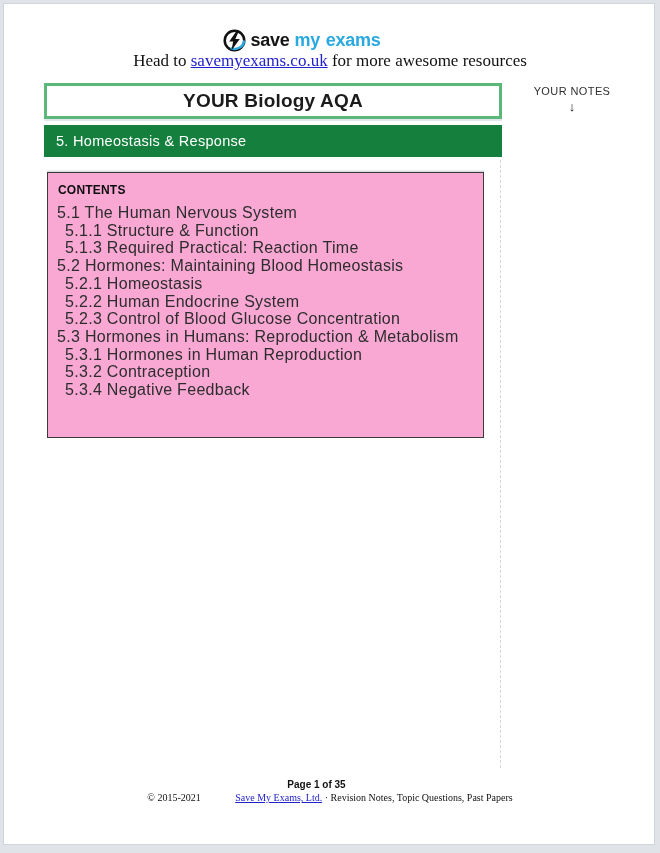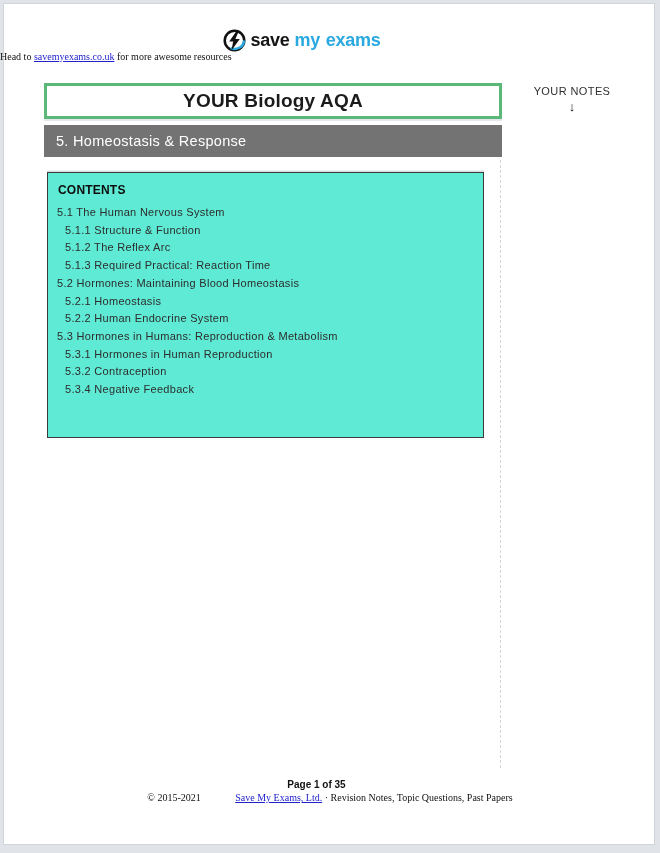--- a/index.html
+++ b/index.html
@@ -24,42 +24,42 @@
     display:flex;align-items:center;justify-content:center;gap:2px;
   }
   .logo-icon{width:23px;height:23px;margin-right:3px;}
   .logo-word{font-size:18px;font-weight:bold;letter-spacing:-0.3px;line-height:23px;}
   .logo-save{color:#151515;}
   .logo-my{color:#2aa9e0;margin-left:3px;}
   .logo-exams{color:#2aa9e0;margin-left:4px;}
 
   .tagline{
     position:absolute;left:0;top:51px;width:660px;
-    text-align:left;
+    text-align:center;
     font-family:"Liberation Serif", serif;
-    font-size:10px;color:#111;
+    font-size:17px;color:#111;
   }
   .tagline a{color:#2222cc;text-decoration:underline;}
 
   
   .title-box{
     position:absolute;left:44px;top:83px;width:458px;height:36px;
     box-sizing:border-box;
     border:3px solid #5cb878;
     background:#fff;
     display:flex;align-items:center;justify-content:center;
     box-shadow:0 2px 0 rgba(190,205,215,.45);
   }
   .title-box h1{
     margin:0;font-size:19px;font-weight:bold;color:#1b1b1b;letter-spacing:0.2px;
   }
   .section-banner{
     position:absolute;left:44px;top:125px;width:458px;height:32px;
     box-sizing:border-box;
-    background:#737373;
+    background:#15803d;
     display:flex;align-items:center;
     padding-left:12px;
     color:#ffffff;font-size:14.5px;letter-spacing:0.3px;
   }
 
   
   .your-notes{
     position:absolute;left:530px;top:85px;width:84px;
     text-align:center;color:#2f2f2f;
     font-size:11px;letter-spacing:0.4px;
@@ -71,32 +71,32 @@
   .notes-divider{
     position:absolute;left:500px;top:160px;height:608px;width:0;
     border-left:1px dashed #d6d6d6;
   }
 
   
   .contents-box{
     position:absolute;left:47px;top:172px;width:437px;height:266px;
     box-sizing:border-box;
     border:1.5px solid #3b3b3b;
-    background:#5eead4;
+    background:#f9a8d4;
     box-shadow:0 -1.5px 0 rgba(180,190,200,.5);
   }
   .contents-heading{
     margin:10px 0 0 10px;
     font-size:12px;font-weight:bold;color:#0d0d0d;letter-spacing:0.2px;
   }
   .toc{
     list-style:none;margin:7px 0 0 0;padding:0;
   }
   .toc li{
-    font-size:11px;line-height:17.7px;color:#2d2d2d;letter-spacing:0.3px;
+    font-size:16px;line-height:17.7px;color:#2d2d2d;letter-spacing:0.3px;
     white-space:nowrap;
   }
   .toc li.lvl1{padding-left:9px;}
   .toc li.lvl2{padding-left:17px;}
 
   
   .footer-page{
     position:absolute;left:0;top:779px;width:633px;
     text-align:center;font-size:10px;font-weight:bold;color:#111;
   }
@@ -136,25 +136,25 @@
 
   <div class="your-notes">YOUR NOTES</div>
   <div class="notes-arrow">↓</div>
   <div class="notes-divider"></div>
 
   <div class="contents-box">
     <div class="contents-heading">CONTENTS</div>
     <ul class="toc">
       <li class="lvl1">5.1 The Human Nervous System</li>
       <li class="lvl2">5.1.1 Structure &amp; Function</li>
-      <li class="lvl2">5.1.2 The Reflex Arc</li>
       <li class="lvl2">5.1.3 Required Practical: Reaction Time</li>
       <li class="lvl1">5.2 Hormones: Maintaining Blood Homeostasis</li>
       <li class="lvl2">5.2.1 Homeostasis</li>
       <li class="lvl2">5.2.2 Human Endocrine System</li>
+      <li class="lvl2">5.2.3 Control of Blood Glucose Concentration</li>
       <li class="lvl1">5.3 Hormones in Humans: Reproduction &amp; Metabolism</li>
       <li class="lvl2">5.3.1 Hormones in Human Reproduction</li>
       <li class="lvl2">5.3.2 Contraception</li>
       <li class="lvl2">5.3.4 Negative Feedback</li>
     </ul>
   </div>
 
   <div class="footer-page">Page 1 of 35</div>
   <div class="footer-copy"><span>© 2015-2021 </span><a href="#">Save My Exams, Ltd.</a><span> · Revision Notes, Topic Questions, Past Papers</span></div>
 </div>

